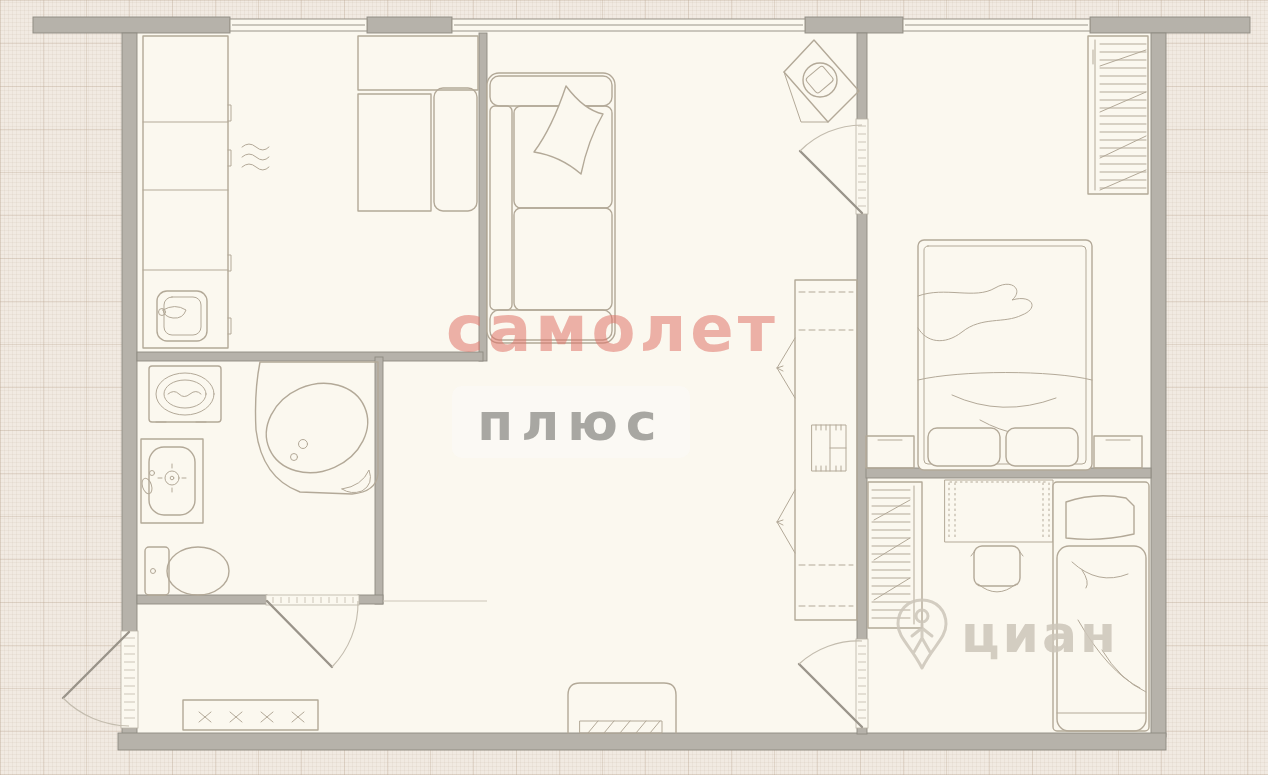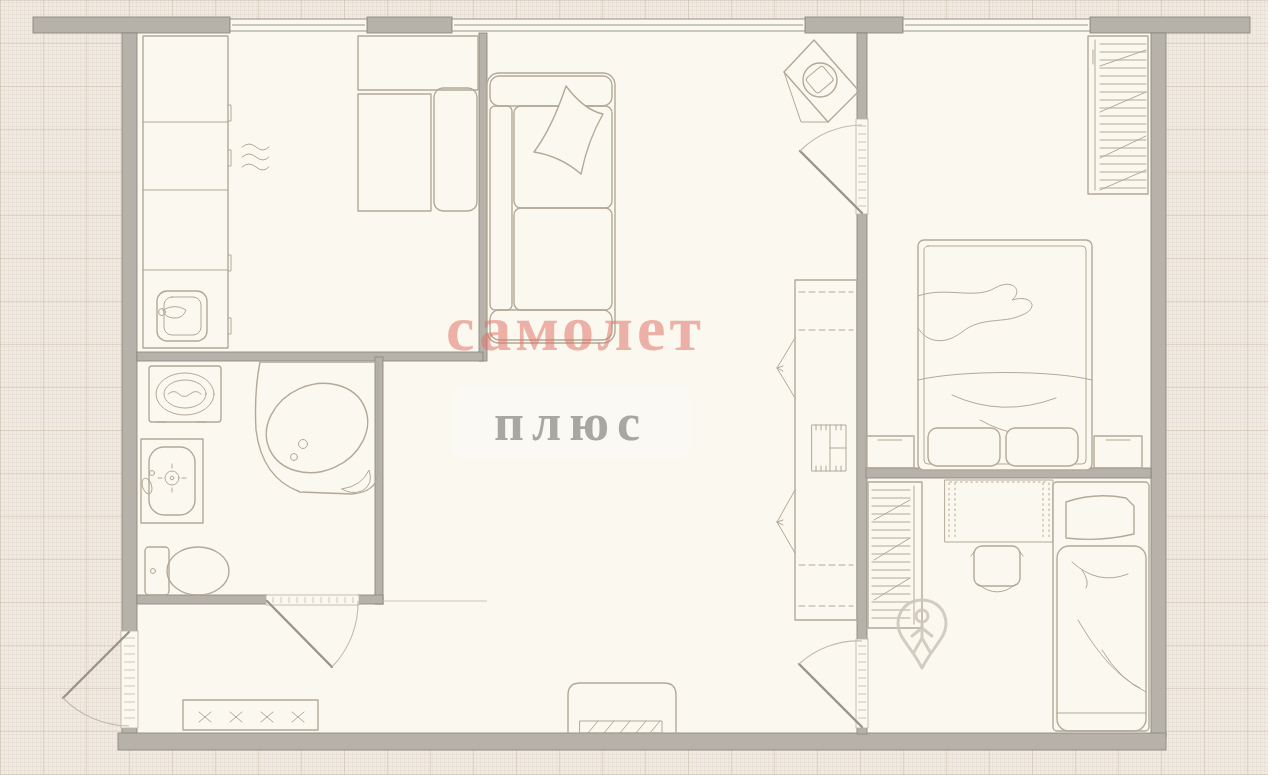--- a/index.html
+++ b/index.html
@@ -2,21 +2,21 @@
 <html style="--background: #f1eae2; --room-fill: #fbf8ef; --wall-fill: #b6b2aa; --wall-edge: #8e8a82; --furniture-line: #b3a998; --brand-primary-color: #e17a6f; --brand-secondary-color: #969490; --corner-brand-color: #cdc6ba;"><head>
 <meta charset="utf-8">
 <style>
   :root{
     --background:#f1eae2; --room-fill:#fbf8ef; --wall-fill:#b6b2aa; --wall-edge:#8e8a82;
     --furniture-line:#b3a998;
     --brand-primary-color:#e17a6f; --brand-secondary-color:#969490; --corner-brand-color:#cdc6ba;
   }
   html,body{margin:0;padding:0;}
   body{width:1280px;height:775px;overflow:hidden;font-family:"DejaVu Sans",sans-serif;}
-  .scene{position:relative;width:1268px;height:775px;background-color:var(--background);font-family:Liberation Serif, serif;}
+  .scene{position:relative;width:1268px;height:775px;background-color:var(--background);}
   .grid-bg{position:absolute;inset:0;
     background-image:
       repeating-linear-gradient(0deg, rgba(184,163,142,.30) 0 1px, transparent 1px 43px),
       repeating-linear-gradient(90deg, rgba(184,163,142,.30) 0 1px, transparent 1px 43px),
       repeating-linear-gradient(0deg, rgba(201,185,168,.16) 0 1px, transparent 1px 4px),
       repeating-linear-gradient(90deg, rgba(201,185,168,.16) 0 1px, transparent 1px 4px);
   }
   svg.plan{position:absolute;left:0;top:0;}
   .wall{fill:var(--wall-fill);stroke:var(--wall-edge);stroke-width:.9;}
   .rm{fill:var(--room-fill);stroke:none;}
@@ -261,14 +261,15 @@
     <span>плюс</span>
   </div>
   <div class="wm-corner">
     <svg class="pin" viewBox="0 0 58 80">
       <g fill="none" stroke="#cdc6ba" stroke-width="3" stroke-linecap="round" stroke-linejoin="round">
         <path d="M29,6 C14,6 5,17 5,30 C5,44 18,52 29,74 C40,52 53,44 53,30 C53,17 44,6 29,6 Z"></path>
         <circle cx="29" cy="22" r="6"></circle>
         <path d="M29,30 L29,44 M29,34 L19,42 M29,34 L39,42 M29,44 L21,58 M29,44 L37,58"></path>
       </g>
     </svg>
+    <span>циан</span>
   </div>
 </div>
 
 </body></html>

